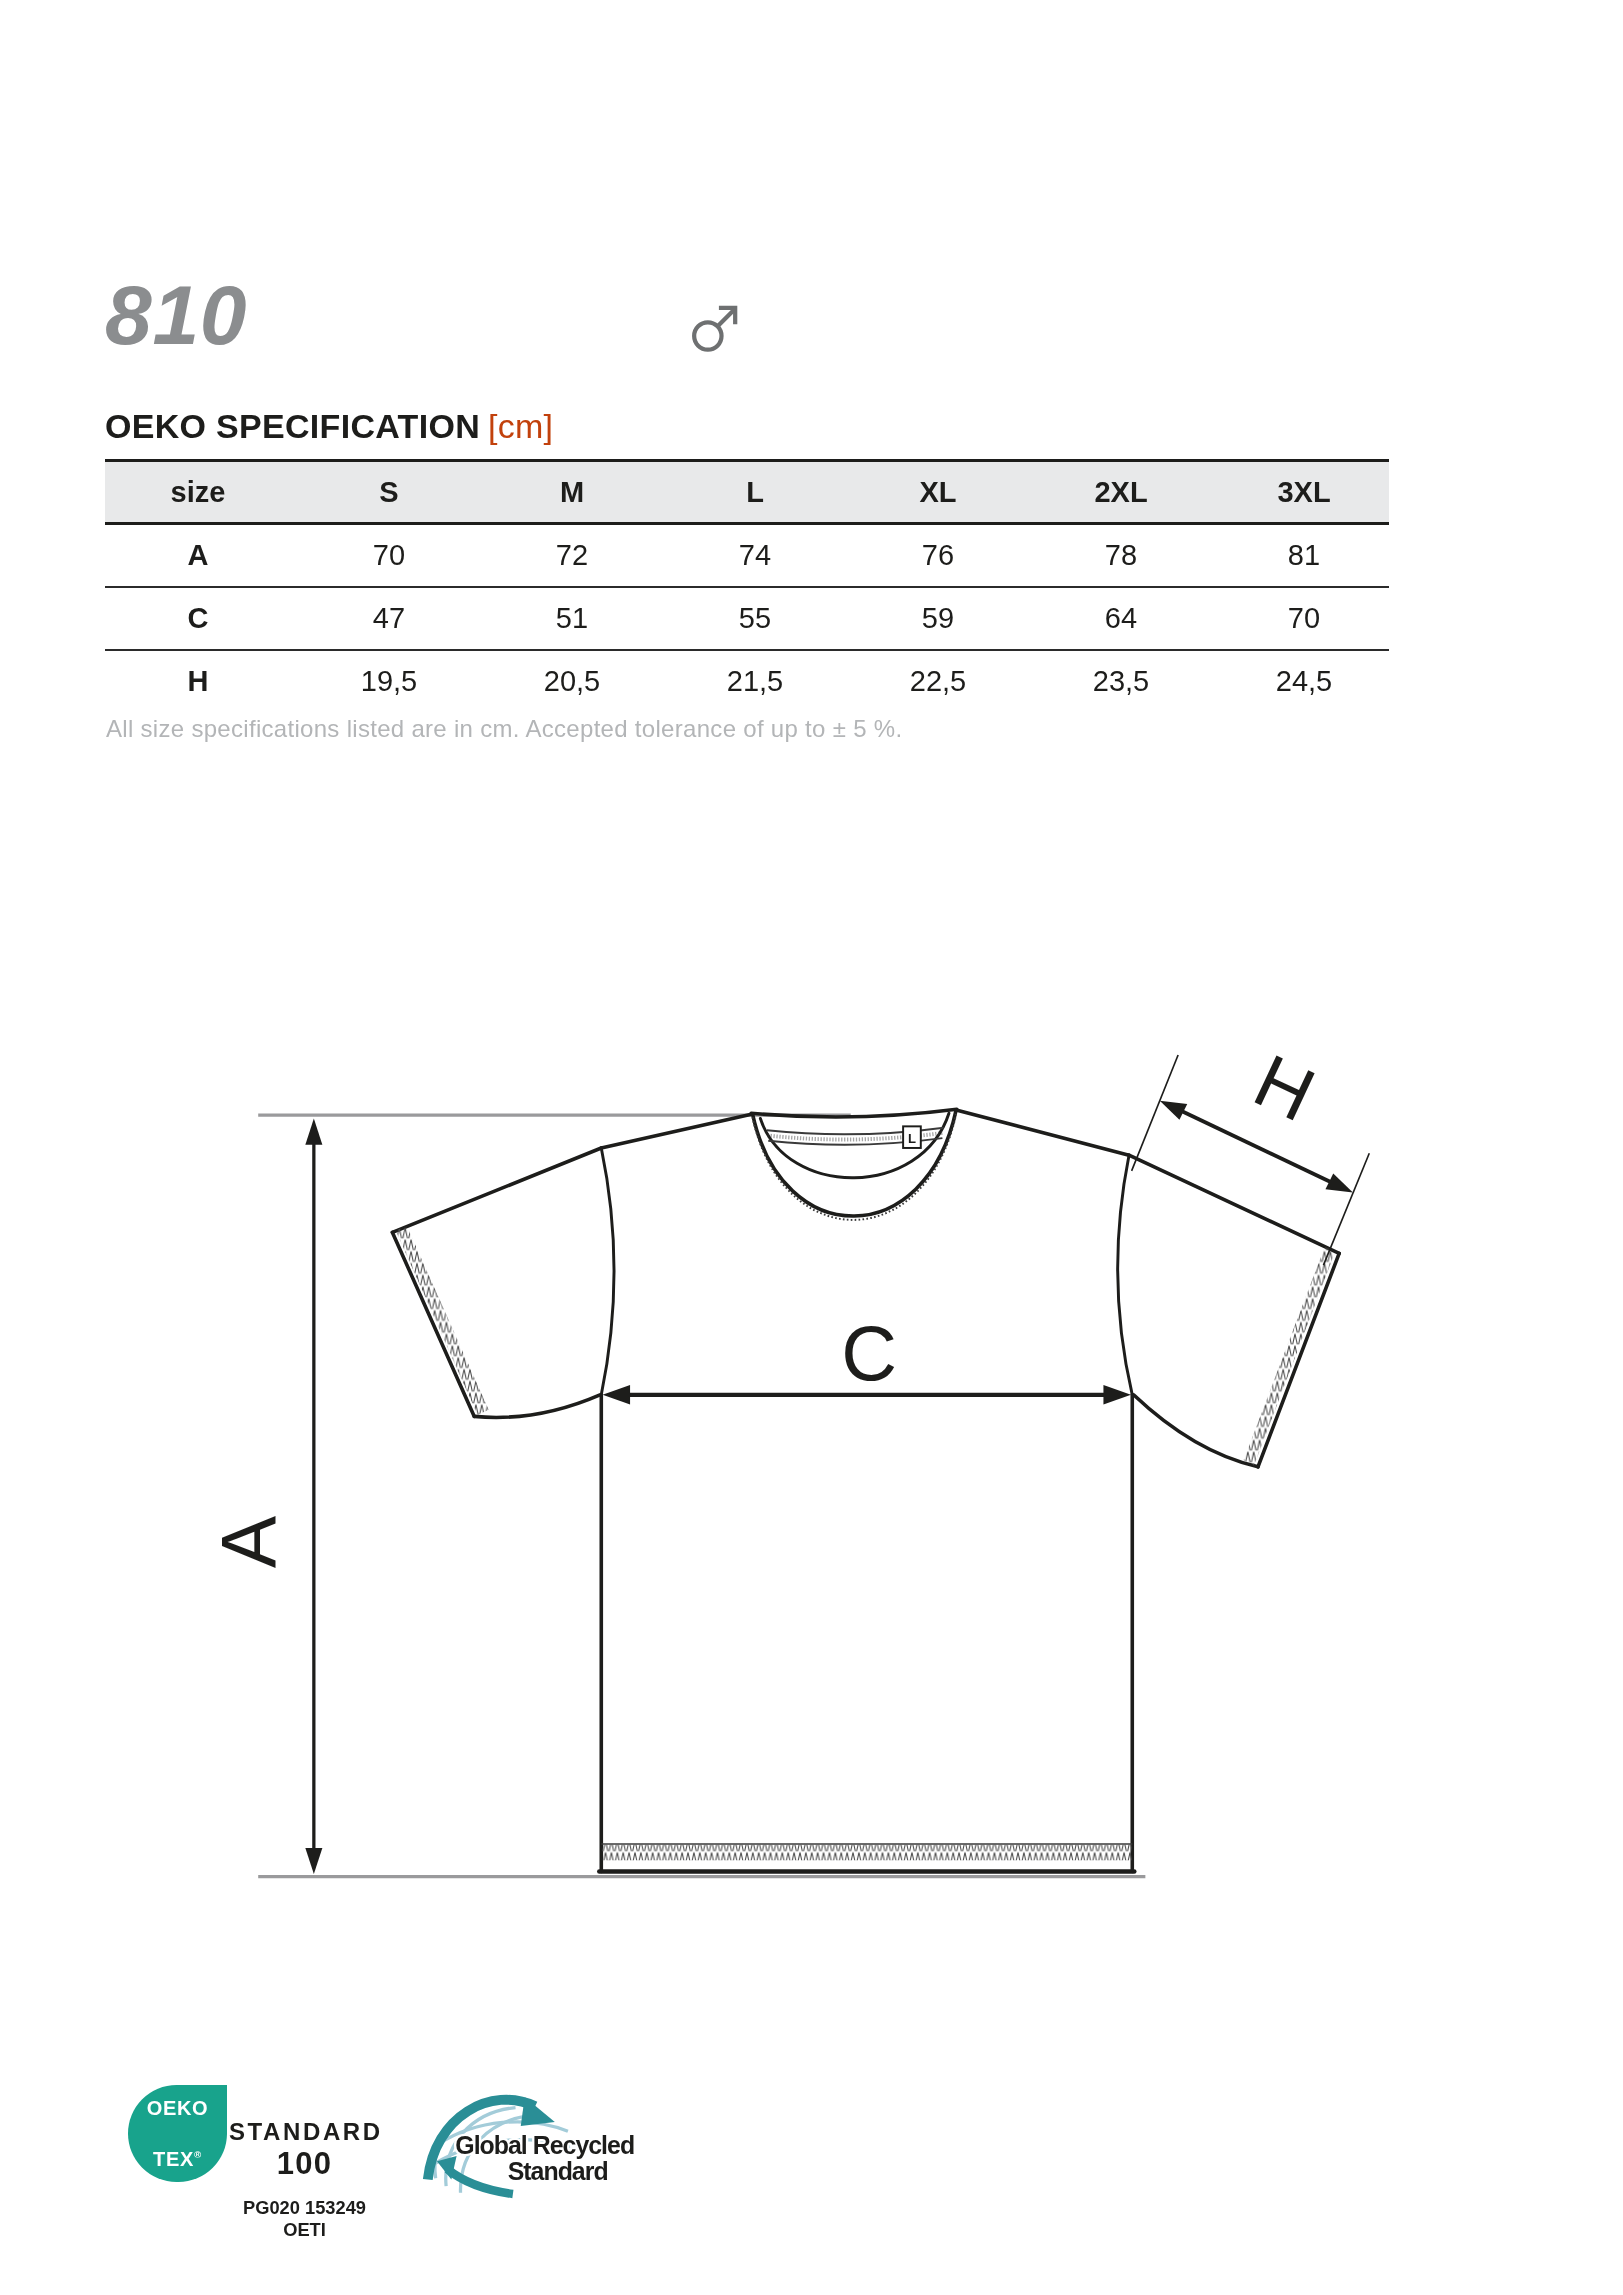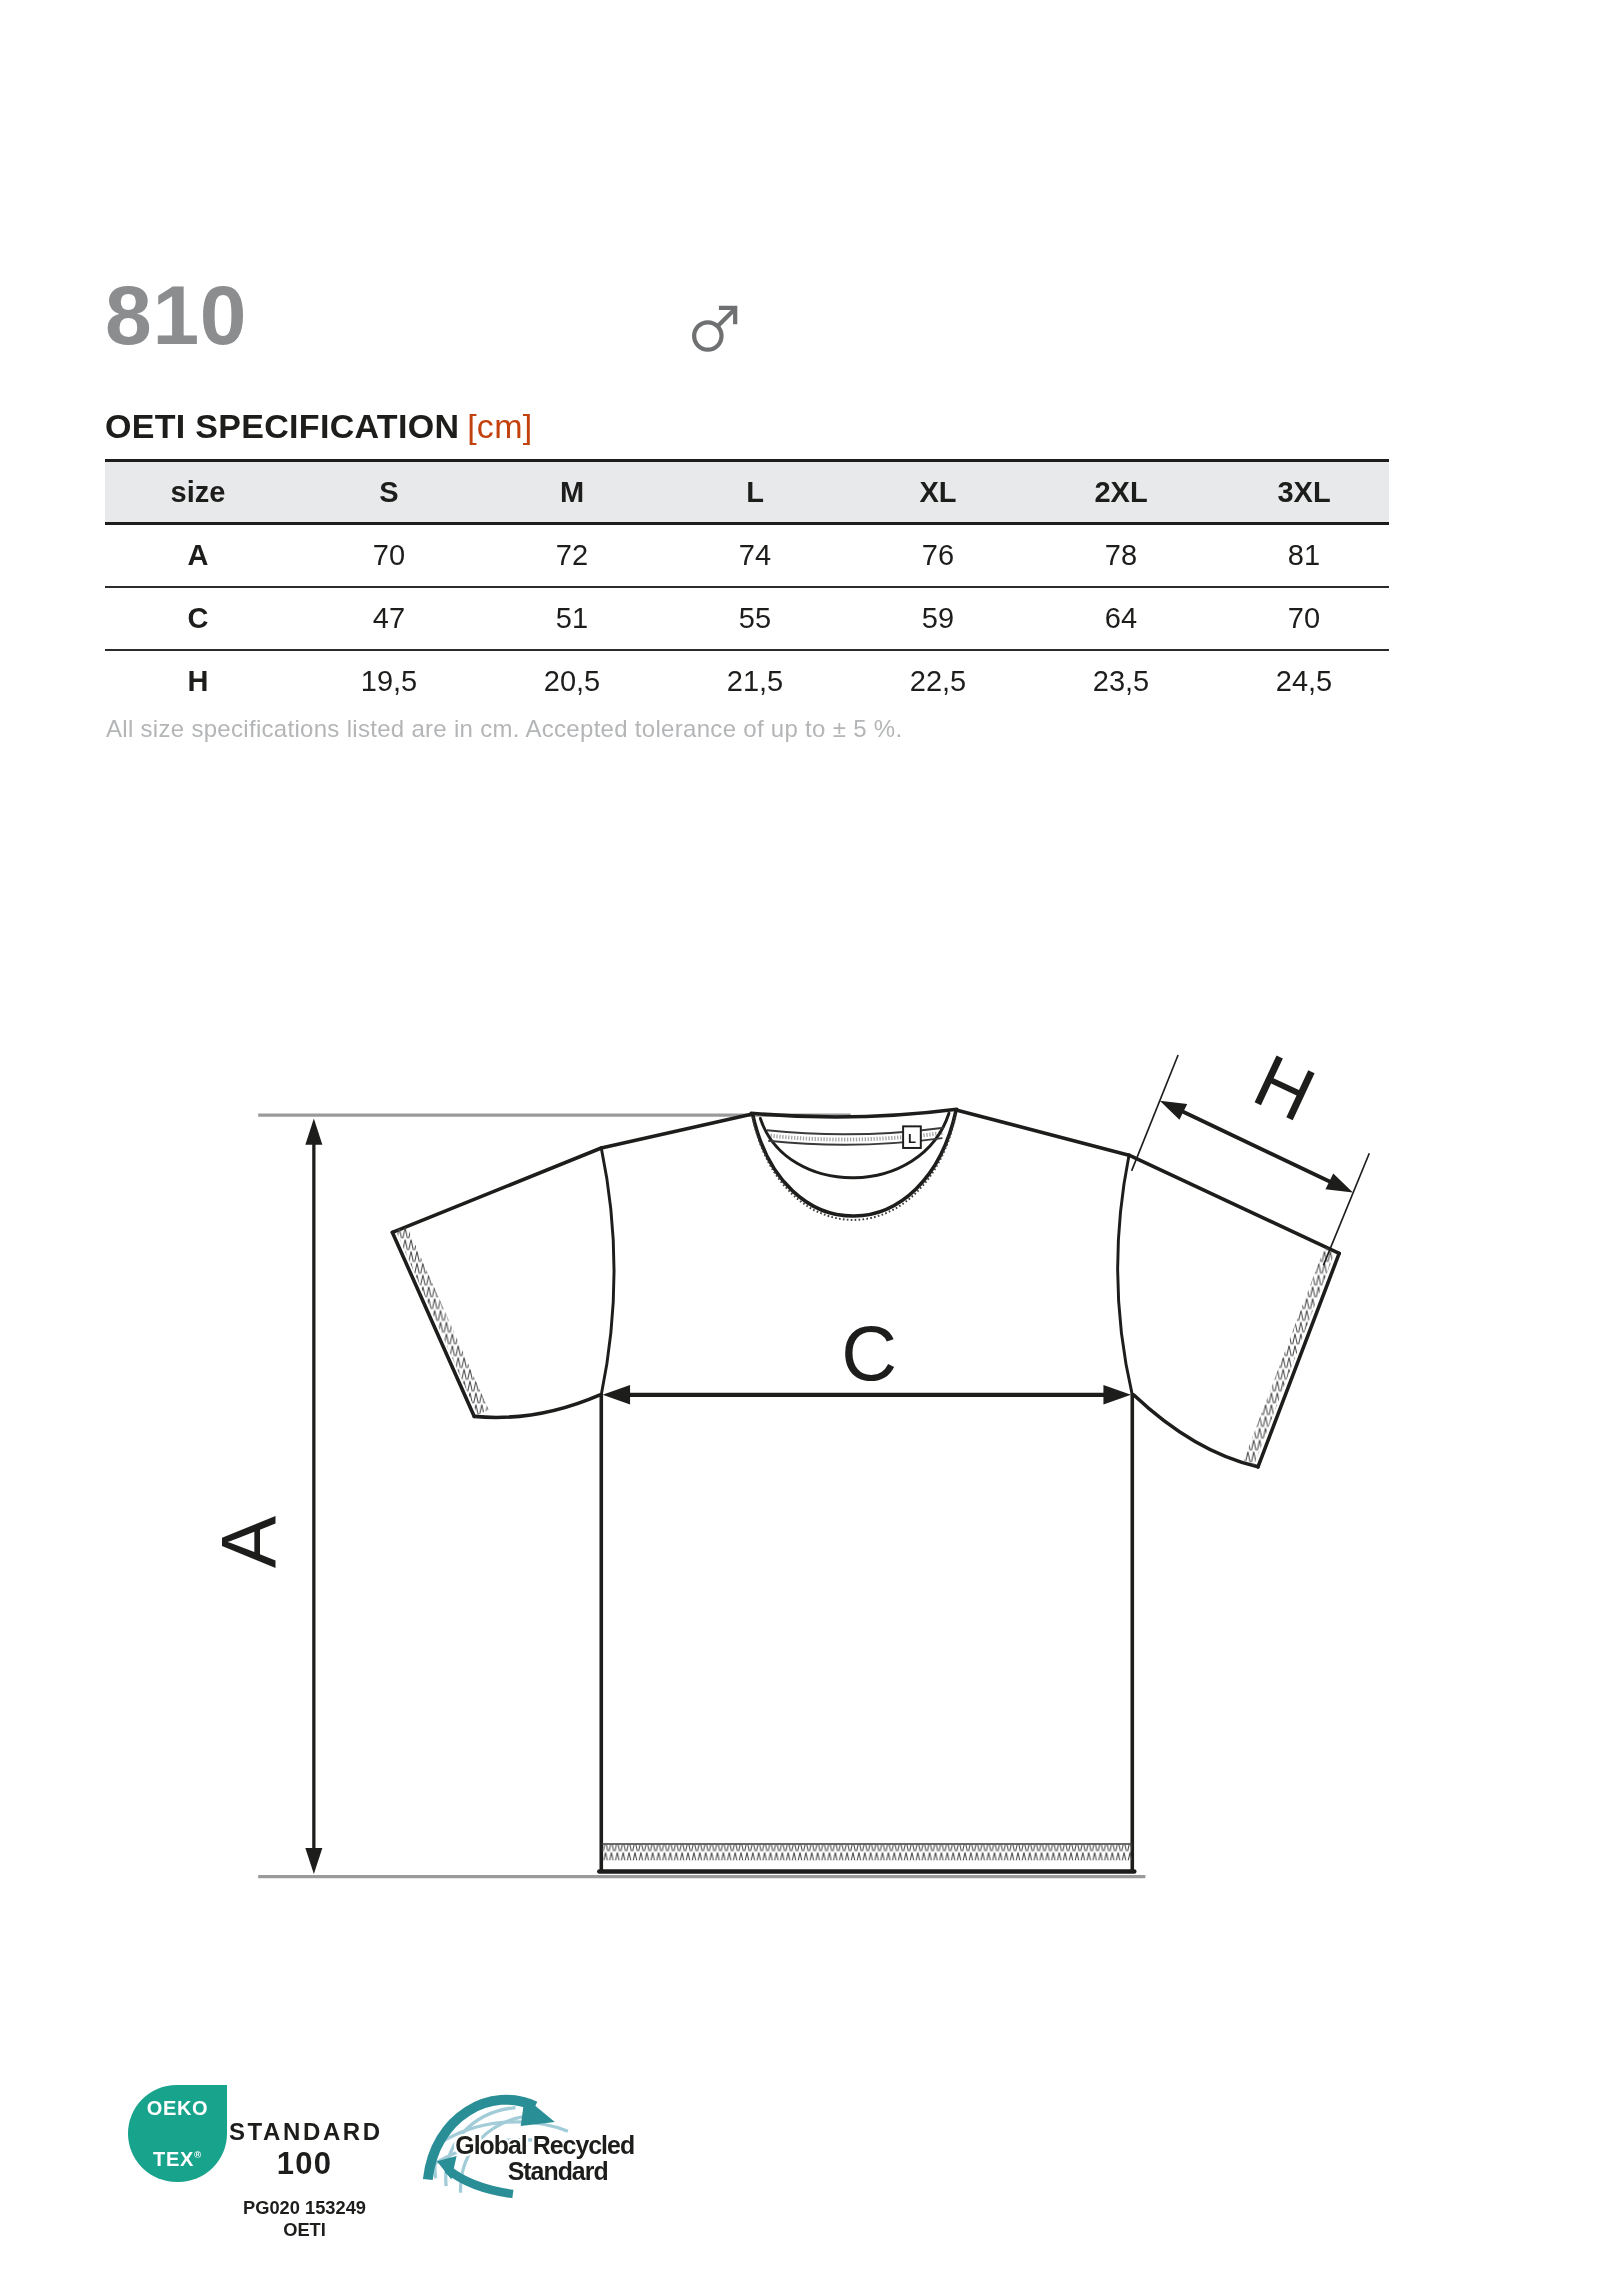--- a/index.html
+++ b/index.html
@@ -8,21 +8,21 @@
     width:1623px;
     height:2295px;
     background:#ffffff;
     font-family:"Liberation Sans", sans-serif;
     color:#1d1d1b;
     overflow:hidden;
   }
   
   .product-number{
     position:absolute; left:105px; top:267px;
-    font-size:84px; font-weight:800; color:#8b8d8f; letter-spacing:0.7px;
+    font-size:84px; font-weight:800; color:#8b8d8f; letter-spacing:0.7px;font-style:italic;
   }
   .male-symbol{position:absolute; left:687px; top:300px;}
   .section-heading{
     position:absolute; left:105px; top:407px;
     font-size:34px; font-weight:700; color:#1d1d1b; letter-spacing:0.3px;
   }
   .section-heading .unit{ font-weight:400; color:#c2410c; margin-left:7.9px;}
   
   .size-table{
     position:absolute; left:105px; top:459px; width:1284px;
@@ -73,21 +73,21 @@
     <svg width="56" height="55" viewBox="0 0 86 84">
       <g stroke="#6e7071" stroke-width="6.5" fill="none">
         <circle cx="32" cy="55" r="21"></circle>
         <line x1="47" y1="40" x2="72" y2="15"></line>
         <polyline points="49,12 74,12 74,37" stroke-linejoin="miter"></polyline>
       </g>
     </svg>
   </div>
 
   <div class="section-heading">
-    <span>OETI SPECIFICATION</span><span class="unit">[cm]</span>
+    <span>OEKO SPECIFICATION</span><span class="unit">[cm]</span>
   </div>
 
   <div class="size-table">
     <div class="t-row t-head">
       <div class="t-cell first">size</div>
       <div class="t-cell">S</div>
       <div class="t-cell">M</div>
       <div class="t-cell">L</div>
       <div class="t-cell">XL</div>
       <div class="t-cell">2XL</div>

